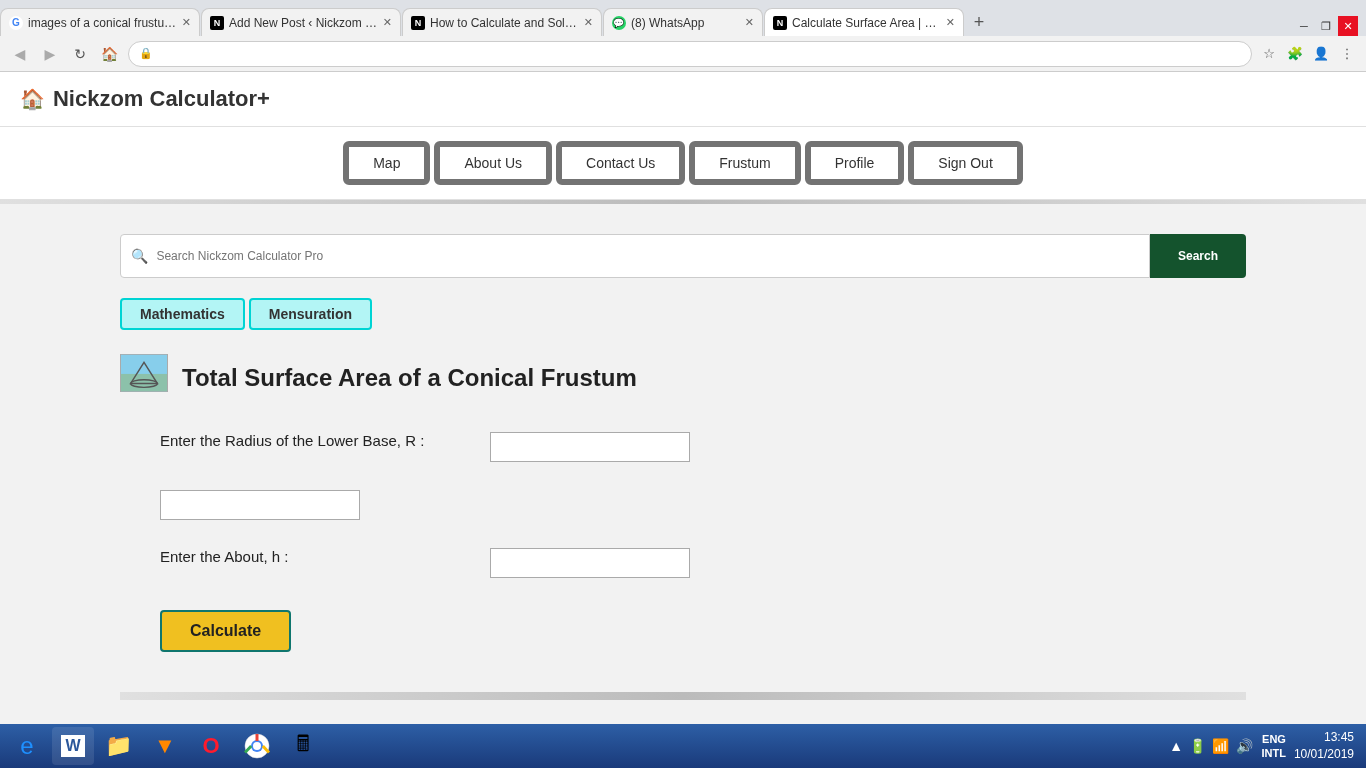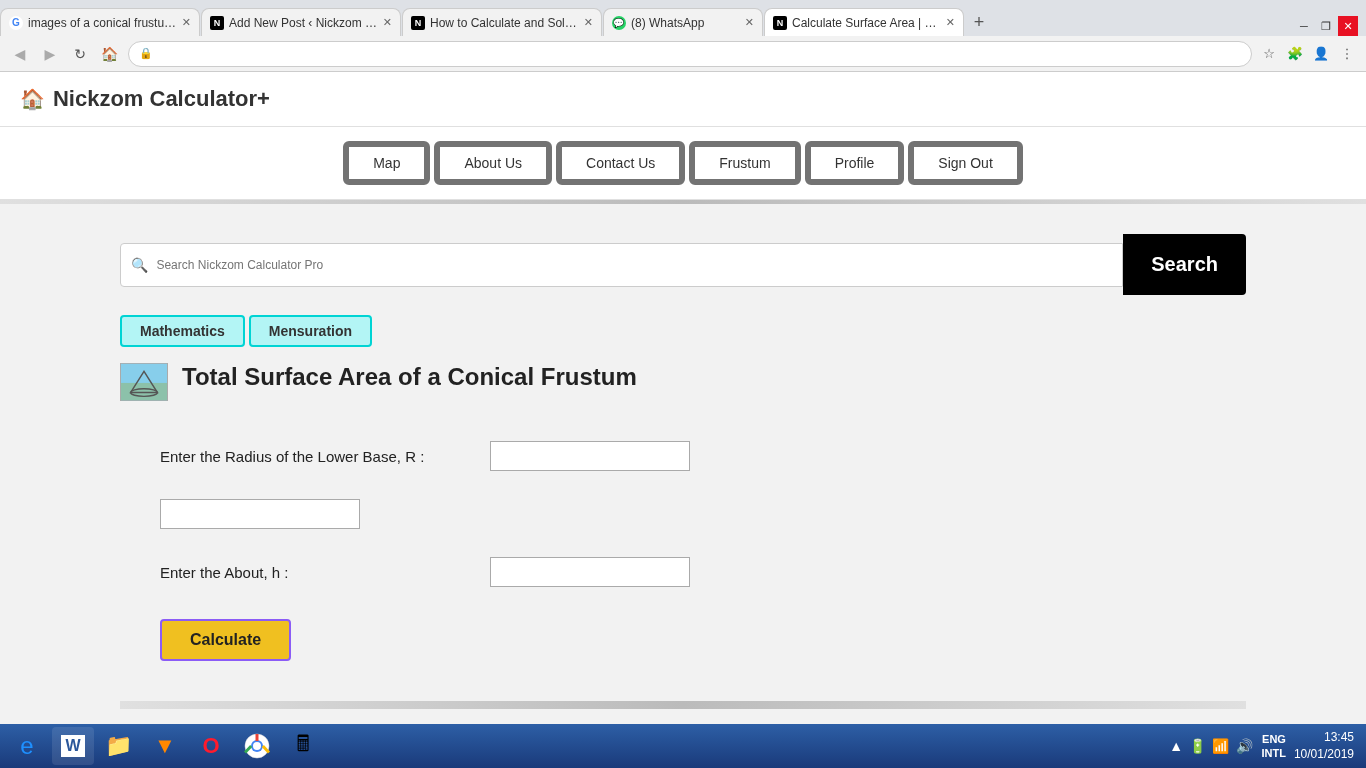--- a/index.html
+++ b/index.html
@@ -243,51 +243,51 @@
     .search-input {
       border: none;
       outline: none;
       font-size: 12px;
       color: #999;
       width: 100%;
       background: transparent;
     }
 
     .search-btn {
-      background: #000000;
+      background: #14532d;
       color: #fff;
       border: none;
       padding: 0 28px;
-      height: 61px;
-      font-size: 20px;
+      height: 44px;
+      font-size: 12px;
       font-weight: bold;
       cursor: pointer;
       border-radius: 0 4px 4px 0;
     }
 
     .breadcrumb-section {
       display: flex;
       gap: 4px;
-      margin-bottom: 16px;
+      margin-bottom: 24px;
     }
 
     .breadcrumb-item {
       padding: 6px 18px;
       border: 2px solid #00d4d4;
       border-radius: 4px;
       font-size: 14px;
       font-weight: bold;
       color: #333;
       background: #b3f5f5;
       cursor: pointer;
     }
 
     .page-title-section {
       display: flex;
-      align-items: flex-start;
+      align-items: flex-end;
       gap: 14px;
       margin-bottom: 30px;
     }
 
     .page-icon {
       width: 48px;
       height: 38px;
       background: linear-gradient(135deg, #87ceeb, #4682b4, #8fbc8f, #deb887);
       border: 1px solid #aaa;
       display: flex;
@@ -303,21 +303,20 @@
       color: #222;
     }
 
     .form-section {
       background: #f2f2f2;
       padding: 10px 40px 20px 40px;
     }
 
     .form-row {
       display: flex;
-      align-items: center;
       margin-bottom: 28px;
     }
 
     .form-label {
       font-size: 15px;
       color: #222;
       min-width: 330px;
     }
 
     .form-input {
@@ -325,21 +324,21 @@
       height: 30px;
       border: 1px solid #aaa;
       background: #fff;
       padding: 0 8px;
       font-size: 14px;
       outline: none;
     }
 
     .calculate-btn {
       background: #f0c020;
-      border: 2px solid #8b5cf6;
+      border: 2px solid #0f766e;
       border-radius: 4px;
       padding: 10px 28px;
       font-size: 16px;
       font-weight: bold;
       color: #222;
       cursor: pointer;
       margin-top: 4px;
     }
 
     .bottom-divider {

